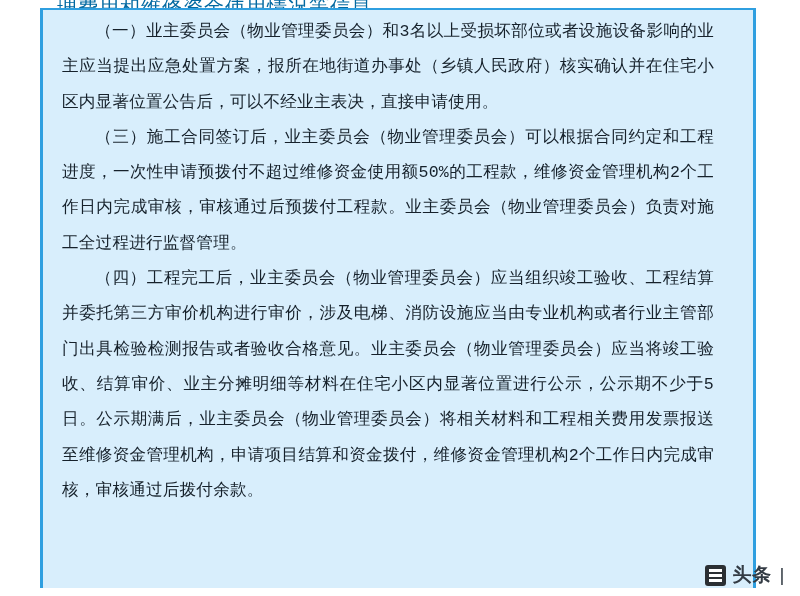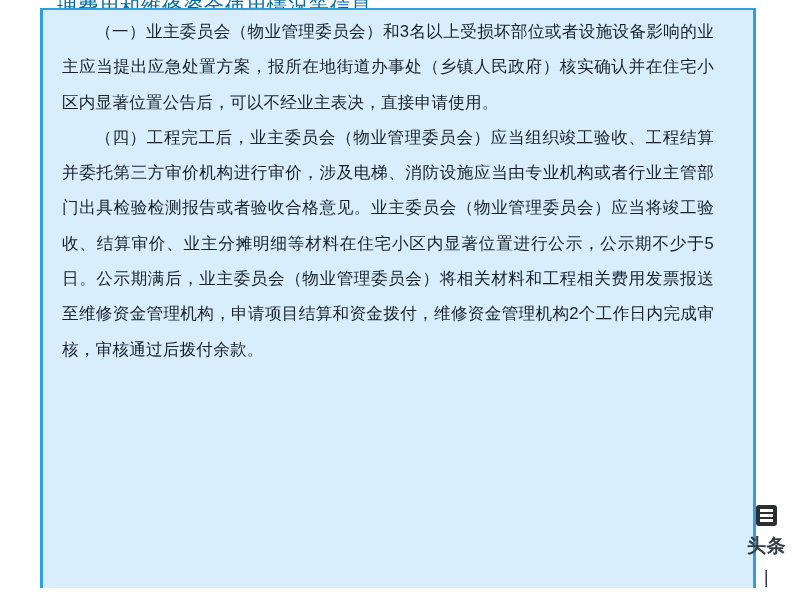--- a/index.html
+++ b/index.html
@@ -65,37 +65,36 @@
   p.para {
     margin: 0 16px 0 0;
     padding: 0;
     font-size: 16.6px;
     line-height: 35.3px;
     color: #16212b;
     text-align: justify;
     text-justify: inter-ideograph;
     text-indent: 2em;
     letter-spacing: 0.2px;
-    font-family: Liberation Sans, sans-serif;
+    font-family: Liberation Mono, monospace;
   }
 
   
   .watermark {
     position: absolute;
     right: 14px;
     bottom: 8px;
     display: flex;
     align-items: center;
     gap: 7px;
     color: #333b44;
     font-size: 19px;
     font-family: "Liberation Sans", sans-serif;
     font-weight: bold;
     letter-spacing: 0.5px;
-    flex-direction: column;
   }
   .wm-logo {
     width: 21px;
     height: 21px;
     background: #2b2f33;
     border-radius: 3px;
     position: relative;
     display: inline-block;
   }
   .wm-logo::before {
@@ -139,20 +138,21 @@
 
   <div class="left-gutter"></div>
   <div class="right-gutter"></div>
 
   <div class="top-clip">理费用和维修资金使用情况等信息。</div>
 
   <div class="selection"></div>
 
   <div class="doc-body">
     <p class="para">（一）业主委员会（物业管理委员会）和3名以上受损坏部位或者设施设备影响的业主应当提出应急处置方案，报所在地街道办事处（乡镇人民政府）核实确认并在住宅小区内显著位置公告后，可以不经业主表决，直接申请使用。</p>
+    <p class="para">（三）施工合同签订后，业主委员会（物业管理委员会）可以根据合同约定和工程进度，一次性申请预拨付不超过维修资金使用额50%的工程款，维修资金管理机构2个工作日内完成审核，审核通过后预拨付工程款。业主委员会（物业管理委员会）负责对施工全过程进行监督管理。</p>
     <p class="para">（四）工程完工后，业主委员会（物业管理委员会）应当组织竣工验收、工程结算并委托第三方审价机构进行审价，涉及电梯、消防设施应当由专业机构或者行业主管部门出具检验检测报告或者验收合格意见。业主委员会（物业管理委员会）应当将竣工验收、结算审价、业主分摊明细等材料在住宅小区内显著位置进行公示，公示期不少于5日。公示期满后，业主委员会（物业管理委员会）将相关材料和工程相关费用发票报送至维修资金管理机构，申请项目结算和资金拨付，维修资金管理机构2个工作日内完成审核，审核通过后拨付余款。</p>
 
   </div>
 
   <div class="watermark">
     <span class="wm-logo"></span>
     <span>头条</span>
     <span class="wm-sep">|</span>
   </div>
 

